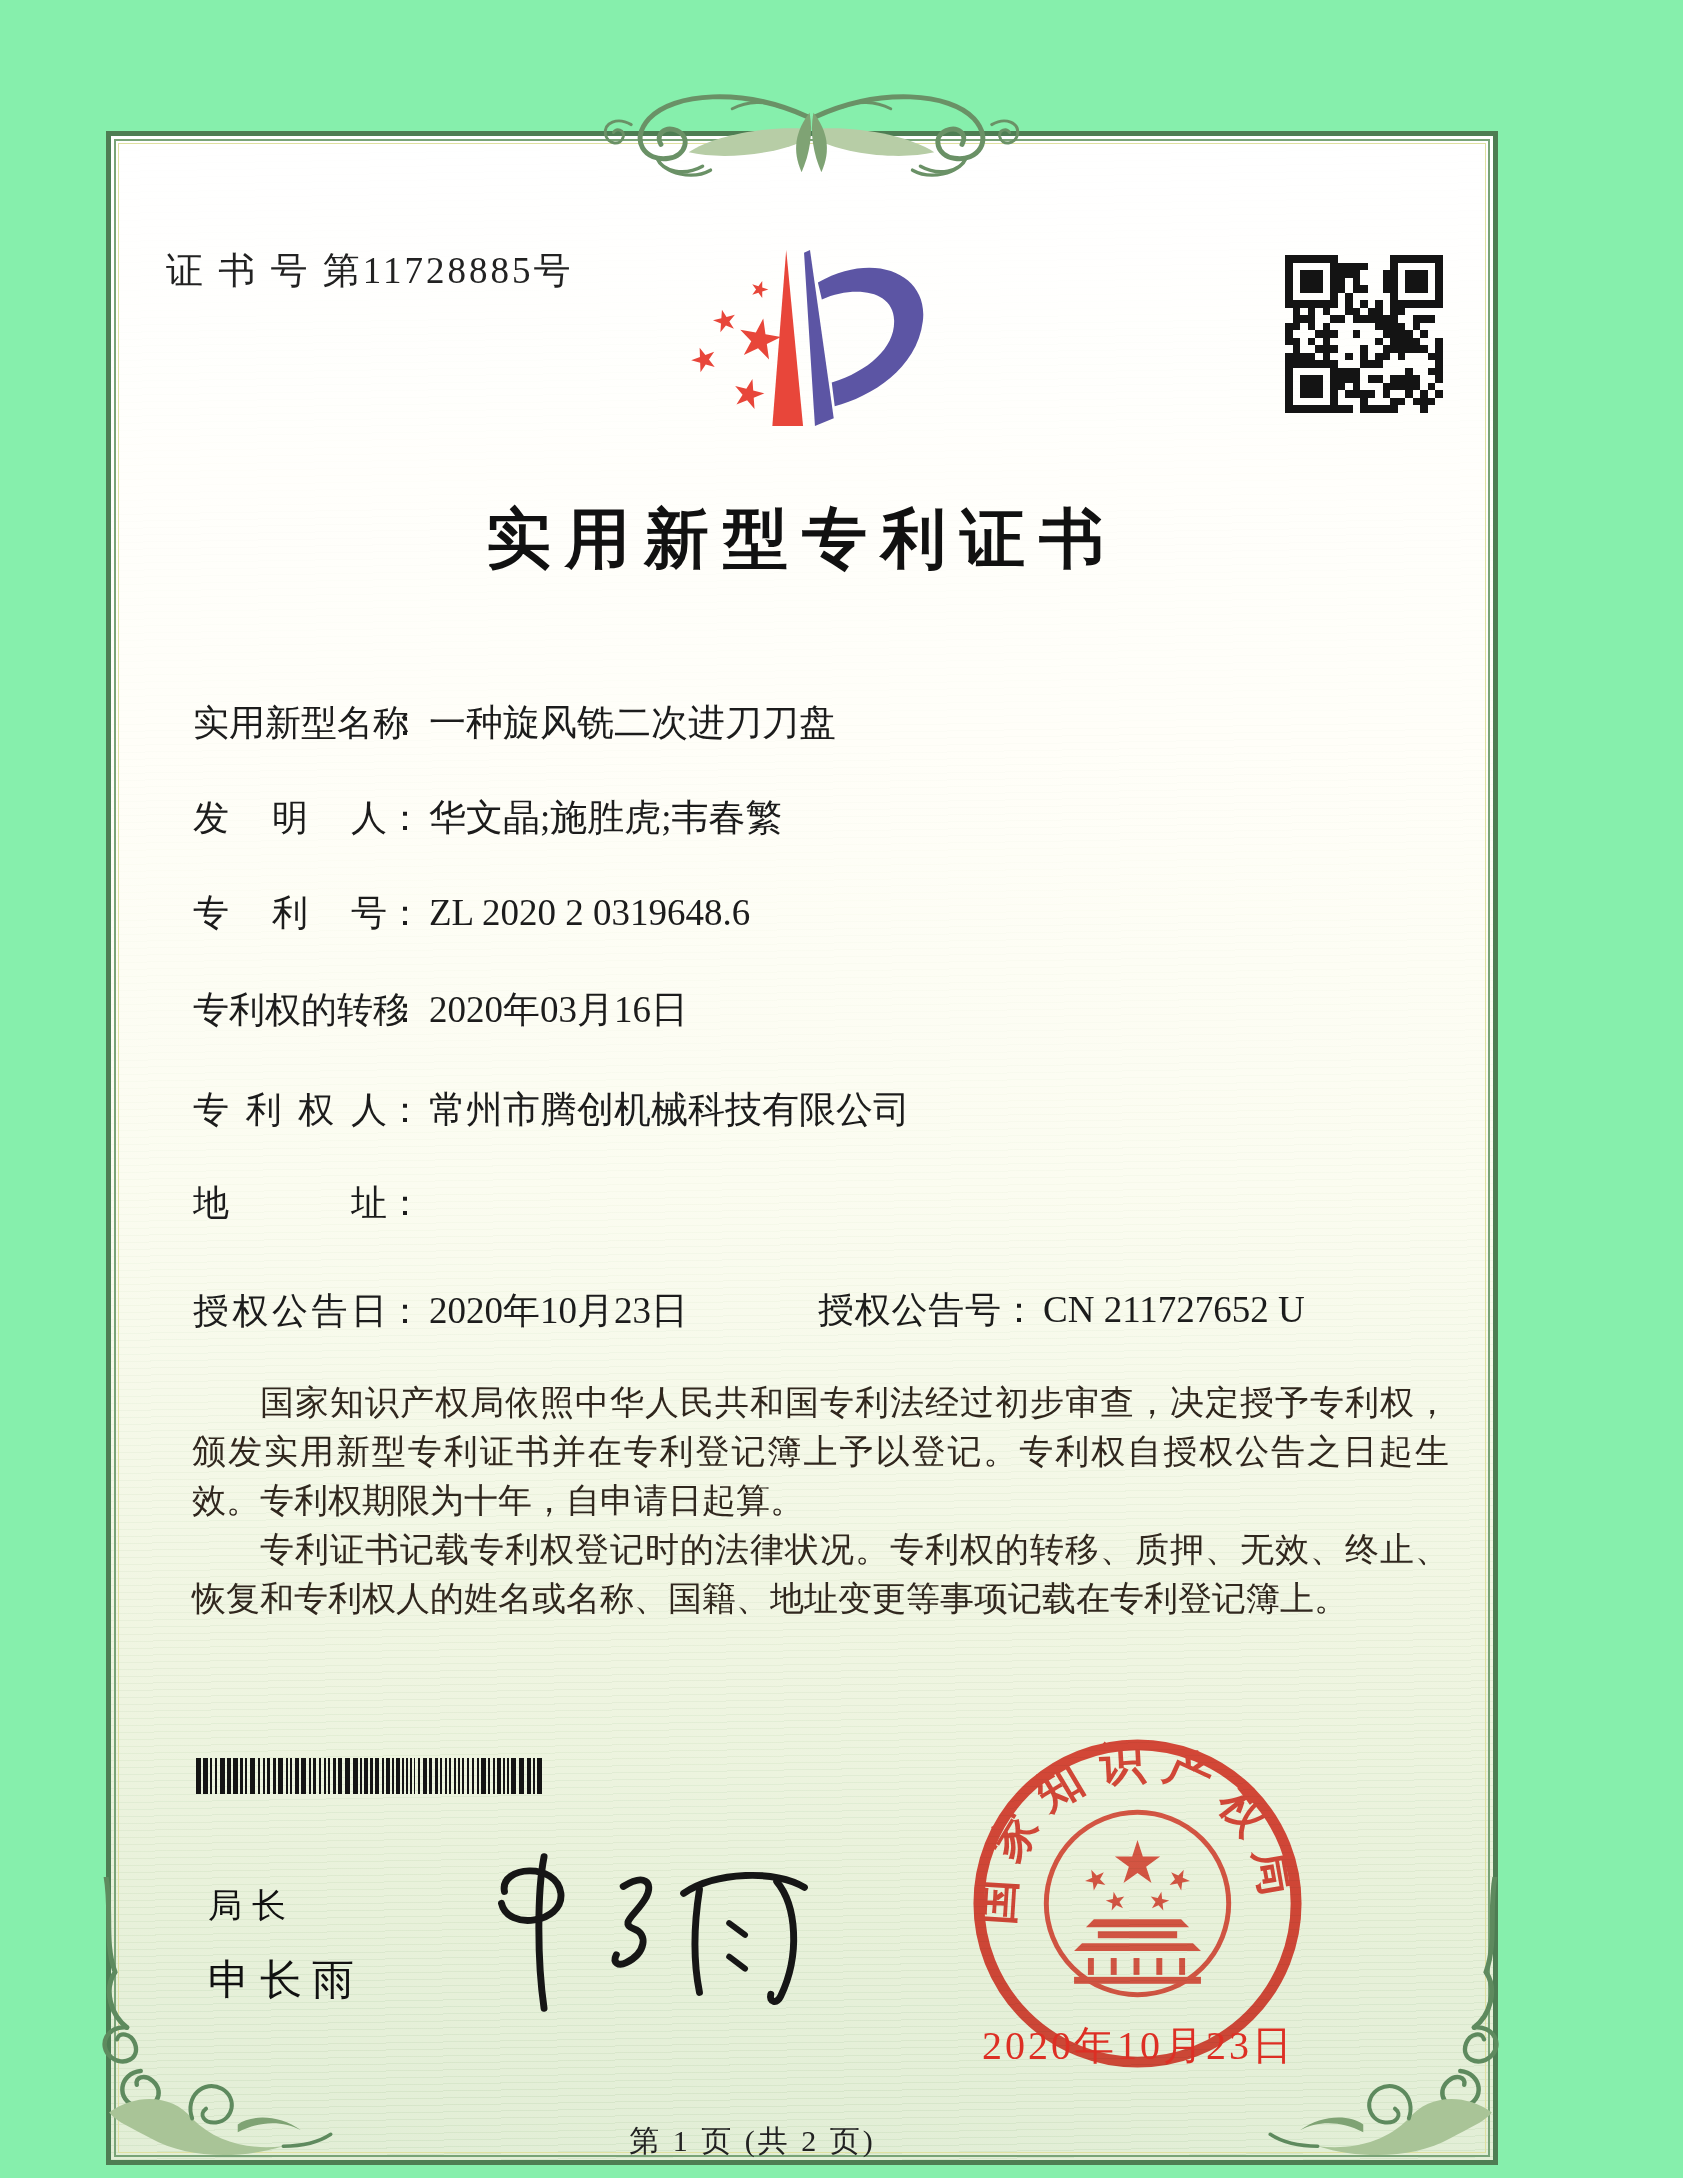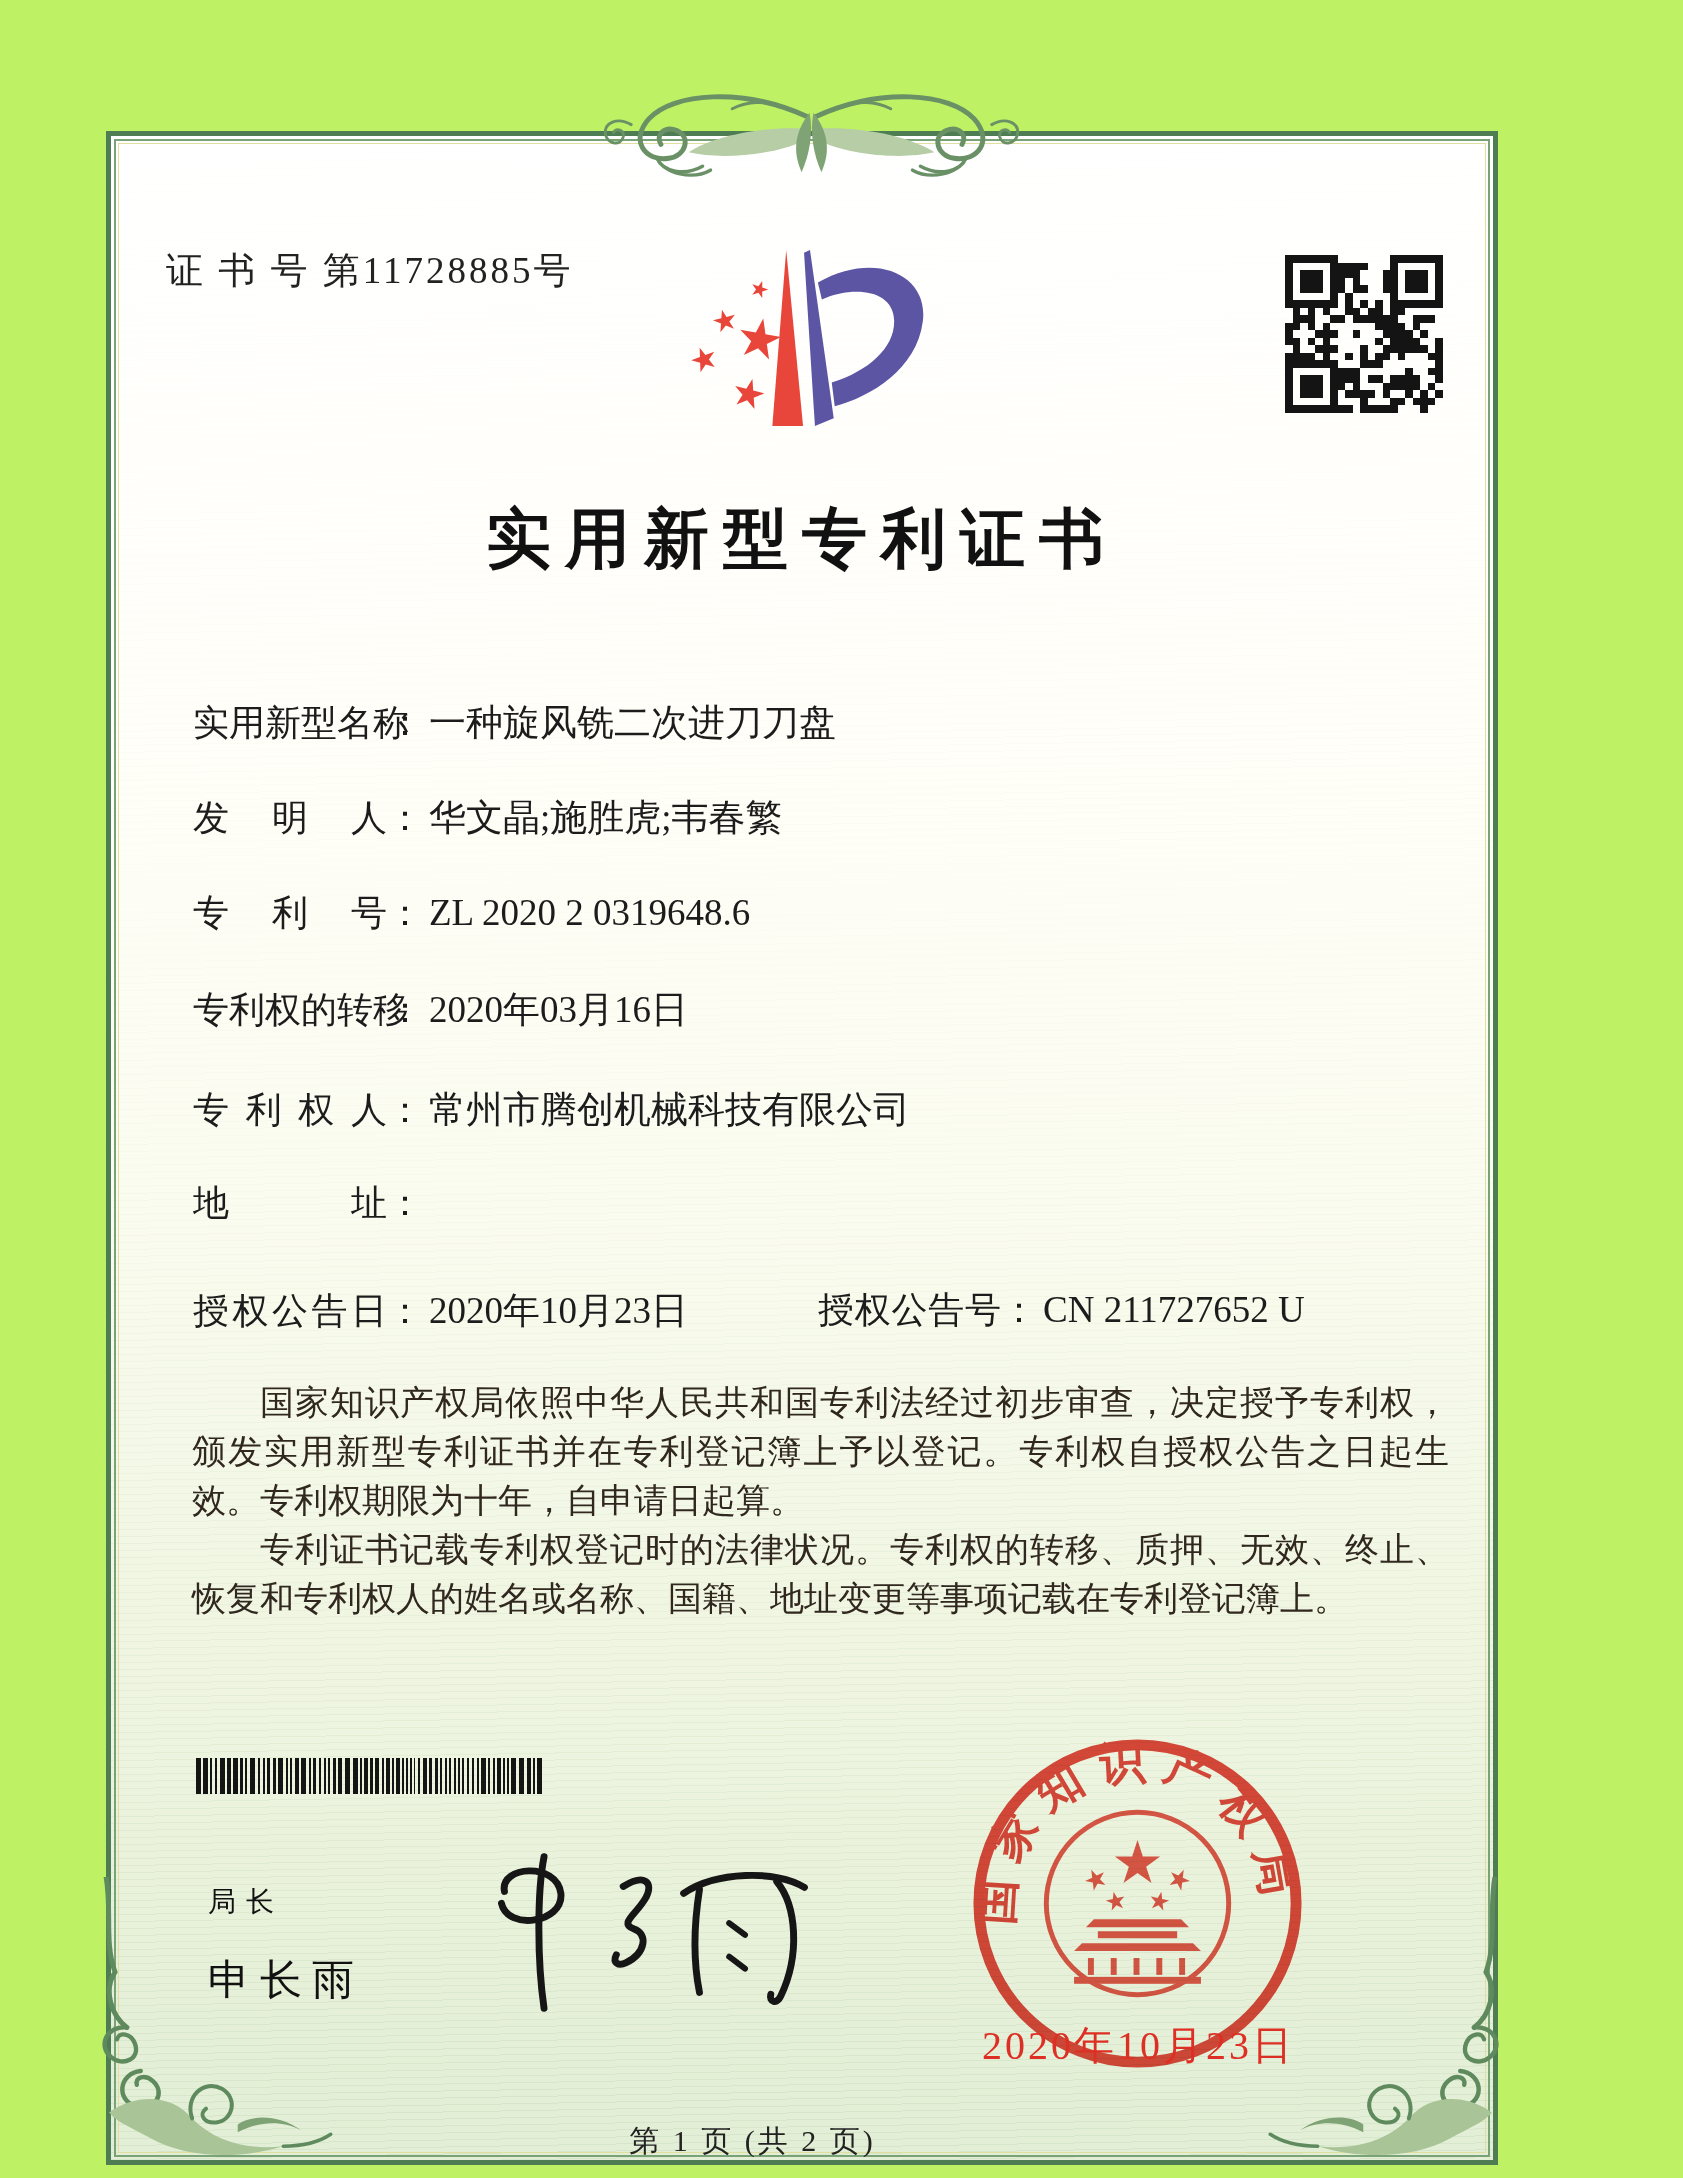--- a/index.html
+++ b/index.html
@@ -1,16 +1,16 @@
 <!DOCTYPE html>
 <html><head>
 <meta charset="utf-8">
 <style>
   html,body{margin:0;padding:0;background:#ffffff;}
-  .page{position:relative;width:1683px;height:2178px;background:#bef264;overflow:hidden;
+  .page{position:relative;width:1683px;height:2178px;background:#86efac;overflow:hidden;
         font-family:"Liberation Serif","DejaVu Serif",serif;color:#1c1c1c;}
   
   .frame{position:absolute;left:106px;top:131px;width:1392px;height:2034px;
          border:5px solid #4e7d53;box-sizing:border-box;}
   .frame-inner{position:absolute;inset:3px;border:2px solid #79a377;}
   .frame-inner2{position:absolute;inset:2px;border:1px solid #dfe0a0;}
   .content-bg{position:absolute;inset:0;
       background:linear-gradient(180deg,#ffffff 0%,#fffef8 30%,#fbfcf0 52%,#f1f6e3 72%,#e8f1da 88%,#e2eed6 100%);}
   .waves{position:absolute;inset:0;
       background:repeating-linear-gradient(179deg, rgba(124,170,112,0.12) 0px, rgba(124,170,112,0.12) 1px, transparent 1px, transparent 7px);
@@ -29,21 +29,21 @@
   .flabel.narrow{width:183px;}
   .fcolon{display:inline-block;margin-right:6px;}
   .fvalue{font-size:37px;font-family:Liberation Serif, serif;}
   .fpair2{position:absolute;left:625px;top:0;display:inline-flex;align-items:baseline;}
   
   .paras{position:absolute;left:192px;top:1358px;width:1257px;font-size:34px;line-height:49px;
          color:#30271e;text-align:justify;margin-top:20px;}
   .paras p{margin:0;text-indent:2em;}
   
   .barcode{position:absolute;left:196px;top:1758px;width:350px;height:36px;}
-  .signer-title{position:absolute;left:208px;top:1883px;font-size:28px;letter-spacing:10px;color:#111;
+  .signer-title{position:absolute;left:208px;top:1883px;font-size:34px;letter-spacing:10px;color:#111;
                 font-family:"Liberation Sans","DejaVu Sans",sans-serif;}
   .signer-name{position:absolute;left:208px;top:1952px;font-size:42px;letter-spacing:10px;color:#111;
                font-family:"Liberation Sans","DejaVu Sans",sans-serif;}
   .signature{position:absolute;left:450px;top:1832px;width:396px;height:198px;}
   .seal{position:absolute;left:967px;top:1733px;width:341px;height:341px;mix-blend-mode:multiply;}
   .seal-date{position:absolute;left:975px;top:2018px;width:327px;text-align:center;
              font-size:40px;color:#dd2f24;letter-spacing:3px;z-index:6;}
   .footer{position:absolute;left:515px;top:2121px;width:475px;text-align:center;
           font-size:30px;letter-spacing:3px;color:#222;}
   

